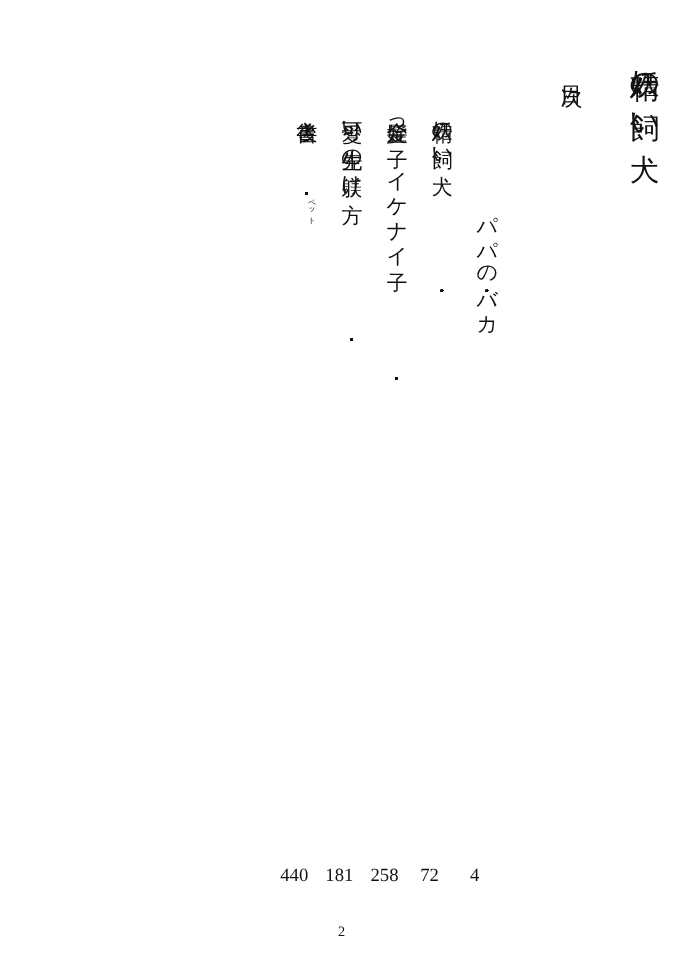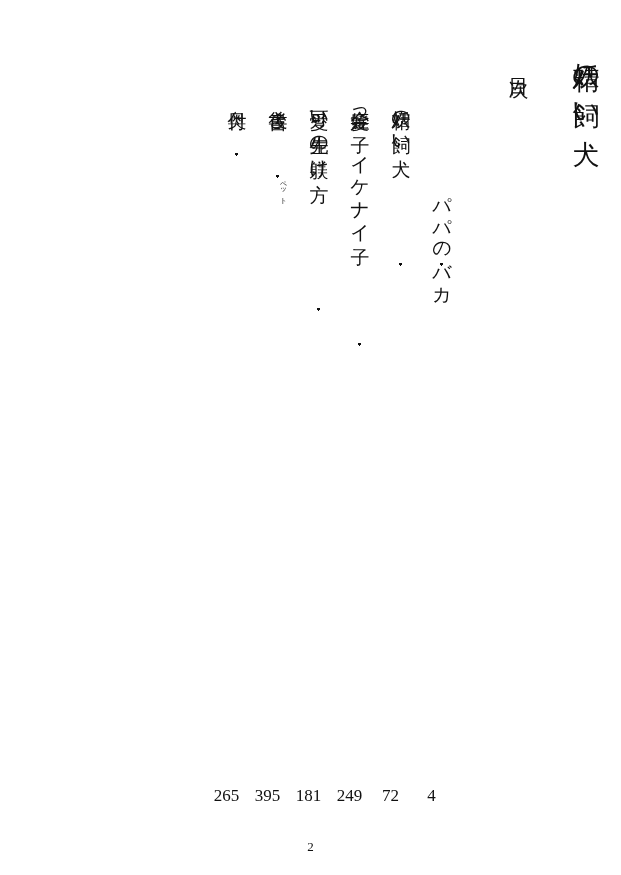--- a/index.html
+++ b/index.html
@@ -153,39 +153,34 @@
 
     <div class="toc-entry">
       <div class="entry-title" style="top:0px;">妖精の飼い犬</div>
       <div class="dots" style="top:160px; height:560px;">・・・・・・・・・・・・・・・・・・・・・・・・・・・・・・・・・・・・・・・・・・・・</div>
       <div class="page-num">72</div>
     </div>
 
     <div class="toc-entry">
       <div class="entry-title" style="top:0px;">金髪姪っ子、イケナイ子</div>
       <div class="dots" style="top:240px; height:480px;">・・・・・・・・・・・・・・・・・・・・・・・・・・・・・・・・・・・・・・</div>
-      <div class="page-num">249</div>
+      <div class="page-num">258</div>
     </div>
 
     <div class="toc-entry ruby-holder">
       <div class="entry-title" style="top:0px;">可愛い先生の躾け方</div>
       <div class="ruby-small" style="top:80px;">ペット</div>
       <div class="dots" style="top:205px; height:515px;">・・・・・・・・・・・・・・・・・・・・・・・・・・・・・・・・・・・・・・・・・</div>
       <div class="page-num">181</div>
     </div>
 
     <div class="toc-entry">
       <div class="entry-title" style="top:0px;">後書き</div>
       <div class="dots" style="top:72px; height:648px;">・・・・・・・・・・・・・・・・・・・・・・・・・・・・・・・・・・・・・・・・・・・・・・・・</div>
-      <div class="page-num">395</div>
+      <div class="page-num">440</div>
     </div>
 
-    <div class="toc-entry">
-      <div class="entry-title" style="top:0px;">奥付</div>
-      <div class="dots" style="top:50px; height:670px;">・・・・・・・・・・・・・・・・・・・・・・・・・・・・・・・・・・・・・・・・・・・・・・・・・・</div>
-      <div class="page-num">265</div>
-    </div>
 
   </div>
 
   <div class="folio">2</div>
 
 </div>
 
 </body></html>

